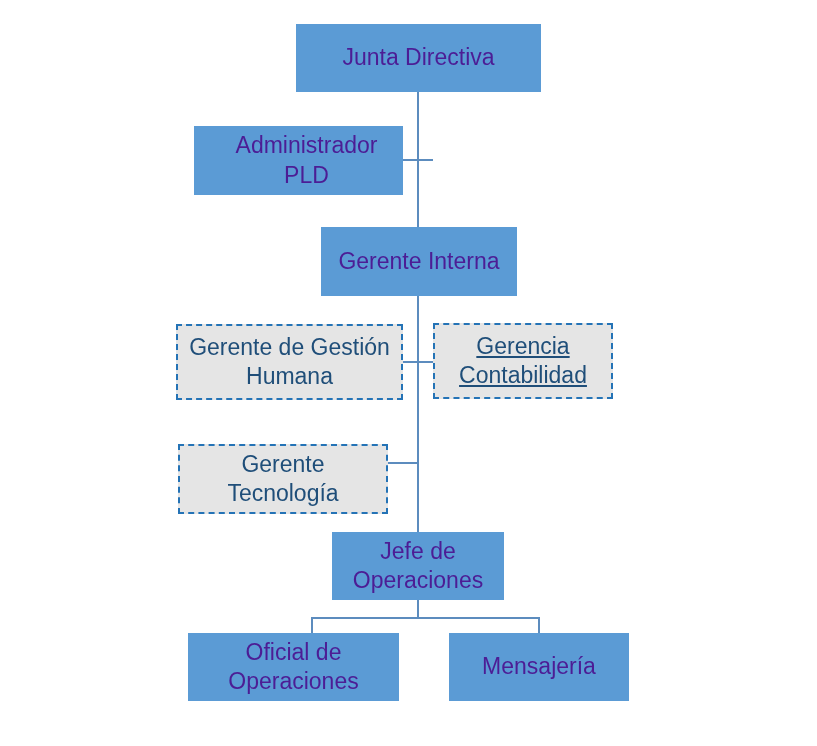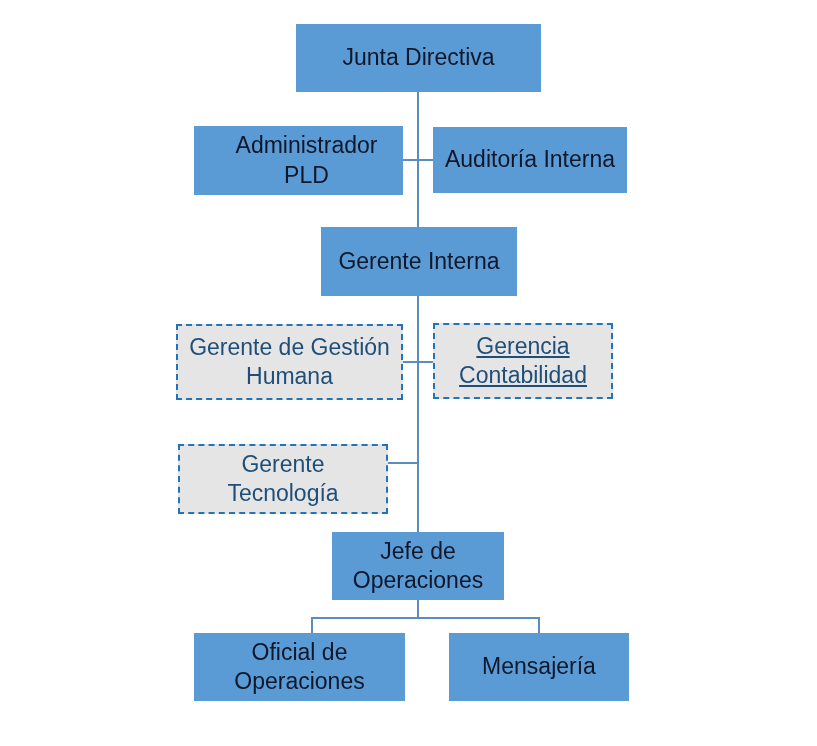--- a/index.html
+++ b/index.html
@@ -21,21 +21,21 @@
     align-items: center;
     justify-content: center;
     text-align: center;
     box-sizing: border-box;
     font-size: 23px;
     line-height: 1.28;
     white-space: pre-line;
   }
   .node.solid {
     background: #5B9BD5;
-    color: #0f172a;
+    color: #4c1d95;
   }
   .node.dashed {
     background: #e5e5e5;
     border: 2px dashed #2473B6;
     color: #1F4E79;
     text-align: center;
   }
   .line {
     position: absolute;
     background: #5C8CBE;
@@ -43,21 +43,21 @@
 
   
   #n-junta        { left: 296px; top:  24px; width: 245px; height: 68px; }
   #n-admin-pld    { left: 194px; top: 126px; width: 209px; height: 69px; padding-left: 16px; }
   #n-auditoria    { left: 433px; top: 127px; width: 194px; height: 66px; }
   #n-gerente-gral { left: 321px; top: 227px; width: 196px; height: 69px; }
   #n-gestion-hum  { left: 176px; top: 324px; width: 227px; height: 76px; }
   #n-contabilidad { left: 433px; top: 323px; width: 180px; height: 76px; text-decoration: underline; }
   #n-tecnologia   { left: 178px; top: 444px; width: 210px; height: 70px; }
   #n-jefe-oper    { left: 332px; top: 532px; width: 172px; height: 68px; }
-  #n-oficial-oper { left: 194px; top: 633px; width: 211px; height: 68px; }
+  #n-oficial-oper { left: 188px; top: 633px; width: 211px; height: 68px; }
   #n-mensajeria   { left: 449px; top: 633px; width: 180px; height: 68px; }
 
   
   #c-spine-top    { left: 417px; top:  92px; width: 2px;   height: 135px; }
   #c-h-row2       { left: 403px; top: 159px; width: 30px;  height: 2px; }
   #c-spine-mid    { left: 417px; top: 296px; width: 2px;   height: 236px; }
   #c-h-gestion    { left: 403px; top: 361px; width: 30px;  height: 2px; }
   #c-h-tecnologia { left: 388px; top: 462px; width: 29px;  height: 2px; }
   #c-v-jefe       { left: 417px; top: 600px; width: 2px;   height: 18px; }
   #c-h-bottom     { left: 311px; top: 617px; width: 229px; height: 2px; }
@@ -79,23 +79,20 @@
   <div class="line" id="c-v-oficial"></div>
   <div class="line" id="c-v-mensaj"></div>
 
   <div class="node solid" id="n-junta">
     <span>Junta Directiva</span>
   </div>
   <div class="node solid" id="n-admin-pld">
     <span>Administrador
 PLD</span>
   </div>
-  <div class="node solid" id="n-auditoria">
-    <span>Auditoría Interna</span>
-  </div>
   <div class="node solid" id="n-gerente-gral">
     <span>Gerente Interna</span>
   </div>
   <div class="node dashed" id="n-gestion-hum">
     <span>Gerente de Gestión
 Humana</span>
   </div>
   <div class="node dashed" id="n-contabilidad">
     <span>Gerencia
 Contabilidad</span>

